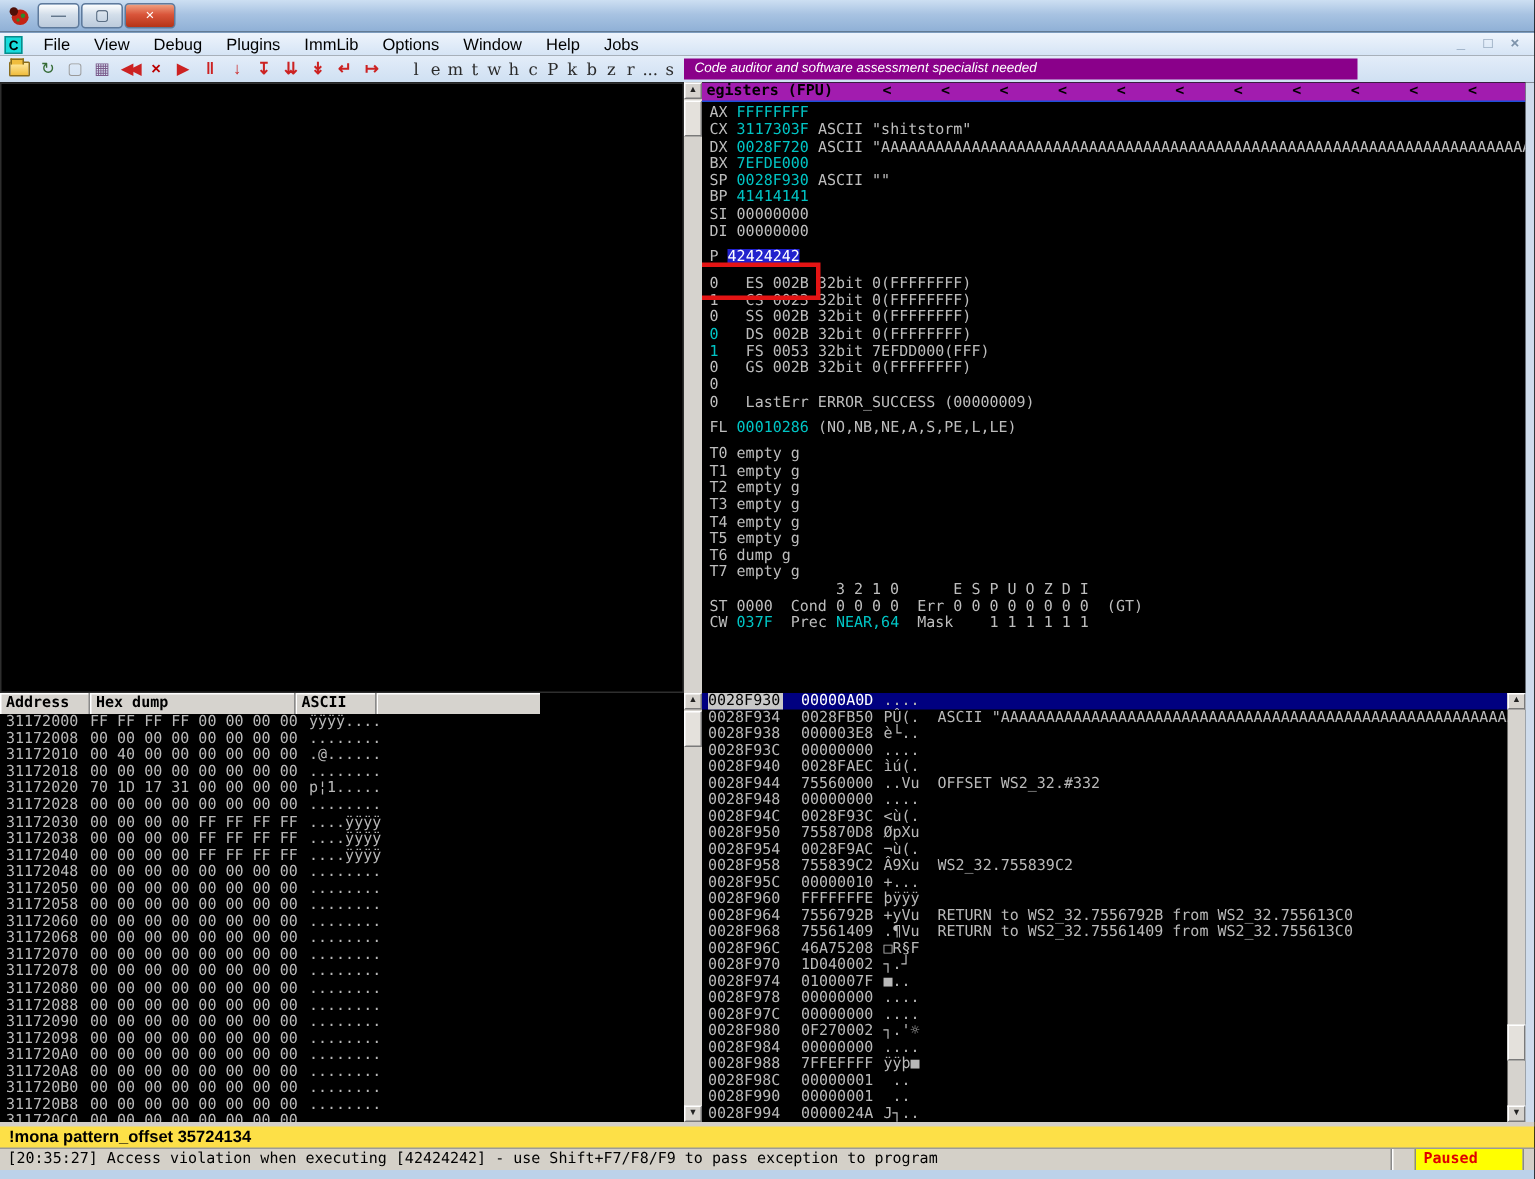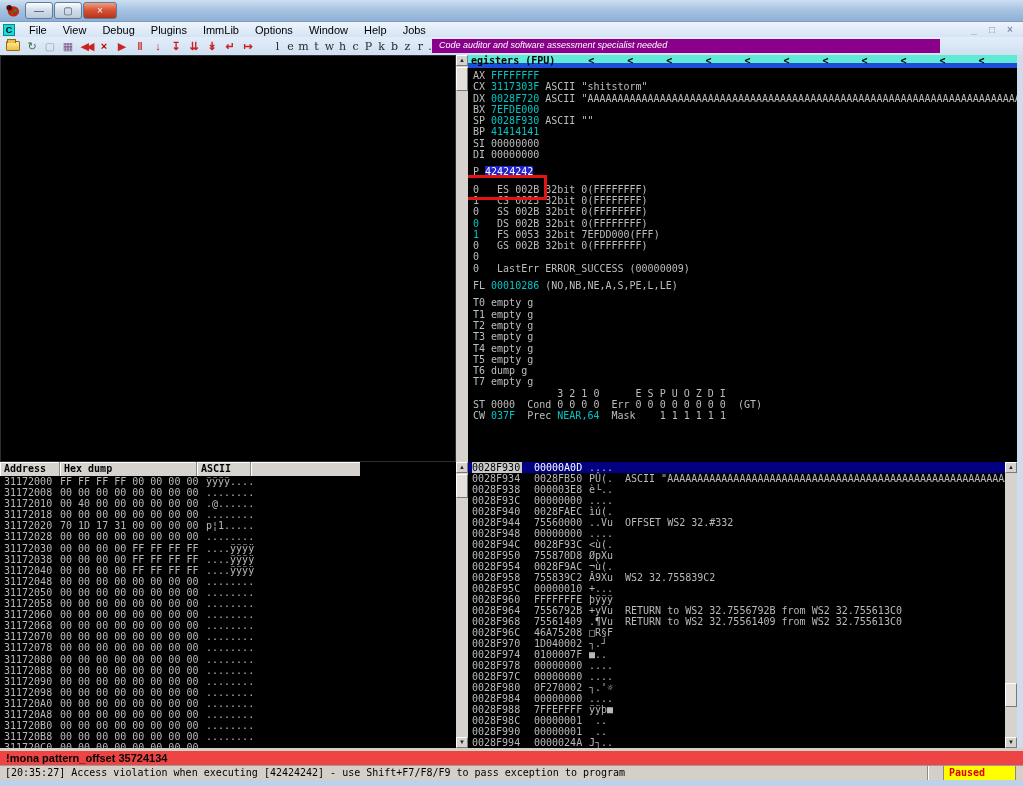--- a/index.html
+++ b/index.html
@@ -32,21 +32,21 @@
     background:linear-gradient(#e3edf9,#cfe0f2); display:flex; align-items:center; padding-left:3px; }
   .tool-icon { width:18px; text-align:center; font-size:11px; line-height:16px; white-space:nowrap; }
   .tool-icon.tight { letter-spacing:-3px; }
   .folder-body { width:14px; height:10px; margin:0 3px;
     background:linear-gradient(#ffe9a0,#f0bd3e); border:1px solid #8a6d1d; border-radius:1px; position:relative; }
   .folder-body::before { content:""; position:absolute; top:-3px; left:0; width:7px; height:3px;
     background:#f0bd3e; border:1px solid #8a6d1d; border-bottom:none; }
   .tool-letter { width:13px; text-align:center; font-family:"DejaVu Serif",serif;
     font-size:11px; color:#2a2a2a; }
   .letters-wrap { margin-left:14px; display:flex; }
-  .banner { position:absolute; left:432px; top:2px; width:508px; height:14px;
+  .banner { position:absolute; left:456px; top:2px; width:449px; height:14px;
     background:#8a008a; color:#fff; font-style:italic; font-size:9px; line-height:13px;
     padding-left:7px; white-space:nowrap; overflow:hidden; }
 
   
   .mdi { position:absolute; top:55px; left:0; width:1023px; height:693px; background:#000; }
   .right-strip { position:absolute; left:1017px; top:0; width:6px; height:693px; background:#cfdcec; }
 
   .pane { position:absolute; background:#000; overflow:hidden; }
   .disasm { left:0; top:0; width:456px; height:407px; border:1px solid #2e2e2e; }
   .dump   { left:0; top:407px; width:360px; height:286px; }
@@ -59,21 +59,21 @@
   .sb-dump  { left:456px; top:407px; height:286px; }
   .sb-stack { left:1005px; top:407px; height:286px; }
   .sb-btn { position:absolute; left:0; width:12px; height:11px; background:#d6d3ce;
     border:1px solid; border-color:#fff #7a7a7a #7a7a7a #fff; color:#222;
     font-size:6px; line-height:9px; text-align:center; }
   .sb-btn.bottom { bottom:0; top:auto; }
   .sb-thumb { position:absolute; left:0; width:12px; height:24px; background:#e4e1dc;
     border:1px solid; border-color:#fff #7a7a7a #7a7a7a #fff; }
 
   
-  .reg-title { height:13px; background:#5eead4; border-bottom:5px solid #1d4ed8;
+  .reg-title { height:13px; background:#a21caf; border-bottom:1px solid #1d4ed8;
     font:bold 10px "DejaVu Sans Mono",monospace; color:#000; display:flex; padding-left:3px; white-space:pre; }
   .chev { margin-left:33px; font-weight:bold; }
   .reg-content { position:relative; height:394px; background:#000; padding:2px 0 0 5px; overflow:hidden; }
   .reg-line { height:11.3px; white-space:pre; font:10px "DejaVu Sans Mono",monospace; }
   .reg-line.blank { height:6px; }
   .seg-w { color:#bdbdbd; } .seg-c { color:#00c4c4; }
   .seg-sel { color:#fff; background:#2121cd; }
   .eip-box { position:absolute; left:-11px; top:107px; width:90px; height:25px;
     border:3px solid #e41414; pointer-events:none; }
 
@@ -91,21 +91,21 @@
   .stack-row { height:11px; display:flex; white-space:pre;
     font:10px "DejaVu Sans Mono",monospace; color:#b9b9b9; padding-left:4px; }
   .s-addr { width:50px; } .s-val { width:50px; margin-left:12px; }
   .s-ascii { width:36px; margin-left:5px; } .s-comment { flex:1; overflow:hidden; }
   .stack-row.sel { background:#000080; }
   .stack-row.sel .s-addr { background:#c8c8c8; color:#000; }
   .stack-row.sel .s-val { color:#fff; }
 
   
   .cmdbar { position:absolute; top:748px; left:0; width:1023px; height:18px;
-    background:#ef4444; border-top:3px solid #d4d0c8; border-bottom:1px solid #9a9a9a;
+    background:#fde047; border-top:3px solid #d4d0c8; border-bottom:1px solid #9a9a9a;
     font:bold 11px "Liberation Sans",sans-serif; color:#000; padding:1px 0 0 6px; }
   .statusbar { position:absolute; top:766px; left:0; width:1023px; height:14px;
     background:#d4d0c8; display:flex; font:10px "DejaVu Sans Mono",monospace; }
   .status-msg { flex:1; line-height:14px; padding-left:5px; color:#000; white-space:nowrap; overflow:hidden; }
   .status-empty { width:16px; border-left:1px solid #8a8a8a; box-shadow:inset 1px 0 0 #fff; }
   .status-paused { width:72px; background:#ffff00; color:#e00000; font-weight:bold;
     line-height:14px; padding-left:5px; border-left:1px solid #8a8a8a; }
   .status-endcap { width:8px; border-left:1px solid #8a8a8a; }
   .bottom-strip { position:absolute; top:780px; left:0; width:1023px; height:6px; background:#bcd2ea; }
 </style>

